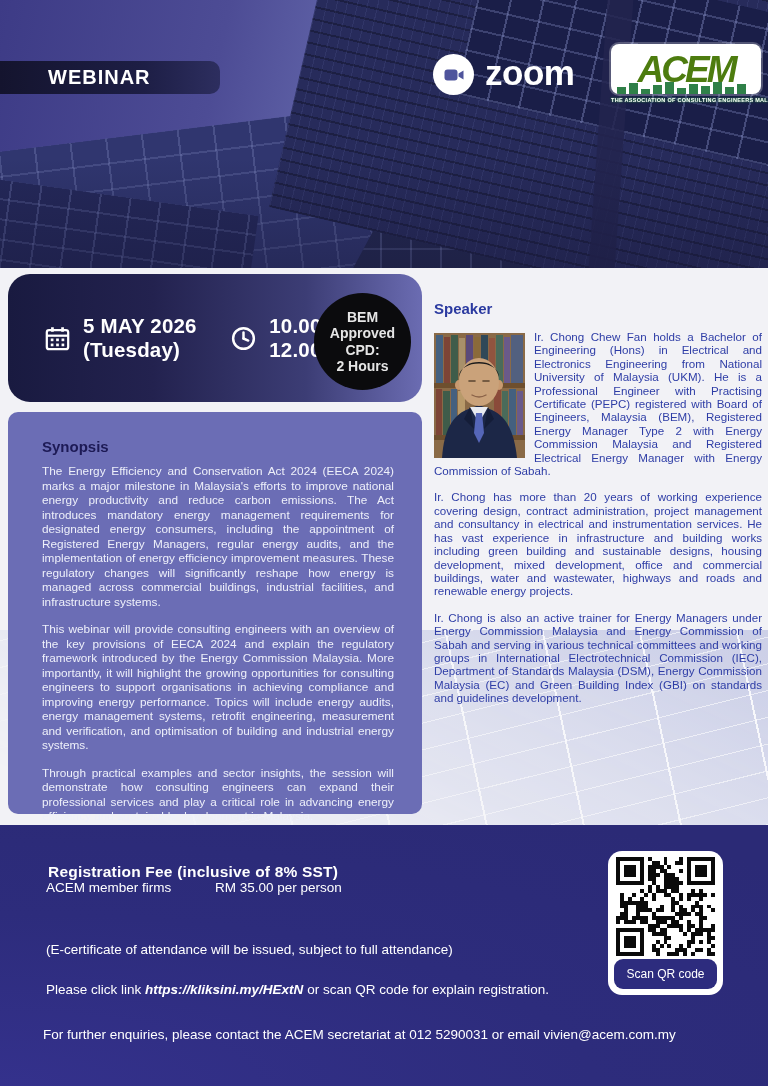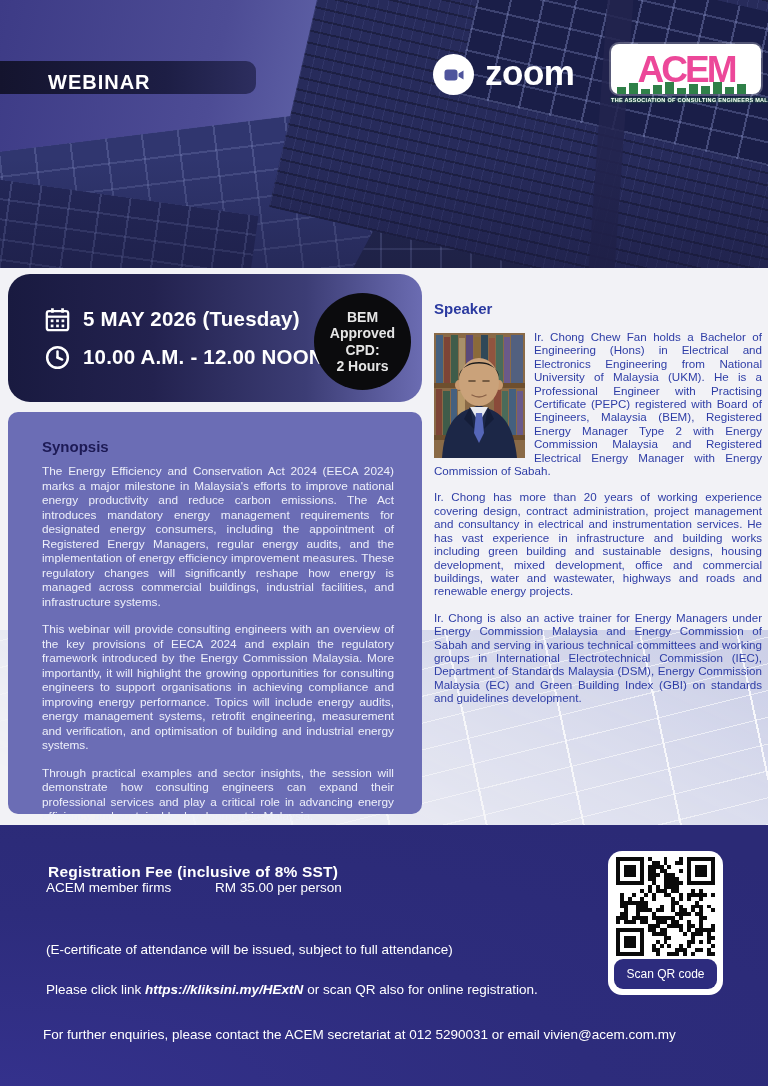--- a/index.html
+++ b/index.html
@@ -61,39 +61,39 @@
     transform:rotate(13deg);
   }
   .chimney { left:598px; top:0; width:26px; height:268px; background:#23254f; transform:skewX(-4deg); opacity:.85; }
   .hero::after {
     content:""; position:absolute; left:0; right:0; bottom:0; height:110px;
     background:linear-gradient(to top, rgba(24,24,58,.4), rgba(24,24,58,0));
     pointer-events:none;
   }
 
   .webinar-badge {
-    position:absolute; left:0; top:61px; width:256px; height:33px; z-index:5;
+    position:absolute; left:0; top:61px; width:220px; height:33px; z-index:5;
     background:linear-gradient(90deg,#14142e 0%,#1d1e45 65%,#2d2e5f 100%);
     border-radius:0 10px 10px 0;
-    display:flex; align-items:flex-end; padding-left:48px;
+    display:flex; align-items:center; padding-left:48px;
     color:#ffffff; font-size:20px; font-weight:700; letter-spacing:1px;
   }
   .zoom-logo { position:absolute; left:433px; top:54px; z-index:5; display:flex; align-items:center; gap:11px; }
   .zoom-cam { width:41px; height:41px; border-radius:50%; background:#ffffff; display:flex; align-items:center; justify-content:center; }
   .zoom-cam svg { width:24px; height:24px; }
   .zoom-word { color:#ffffff; font-size:35px; font-weight:700; letter-spacing:-.5px; line-height:1; padding-bottom:4px; }
 
   .acem-logo { position:absolute; left:611px; top:44px; z-index:5; width:150px; text-align:center; }
   .acem-box {
     position:relative; background:#ffffff; border-radius:8px; height:50px;
     display:flex; align-items:center; justify-content:center; overflow:hidden;
     box-shadow:0 0 0 2px rgba(255,255,255,.25);
   }
   .acem-word {
-    color:#ec4899; font-size:37px; font-weight:900; letter-spacing:-3px; 
+    color:#4d7c0f; font-size:37px; font-weight:900; letter-spacing:-3px; font-style:italic;
     line-height:1; position:relative; z-index:2;
   }
   .acem-skyline { position:absolute; bottom:0; left:6px; right:6px; height:12px; z-index:1; display:flex; align-items:flex-end; gap:3px; }
   .acem-skyline i { display:block; background:#2f8048; width:9px; }
   .acem-tagline { margin-top:3px; color:#ffffff; font-size:5.5px; font-weight:700; letter-spacing:.3px; text-shadow:0 0 2px #2f8048, 0 0 2px #2f8048; white-space:nowrap; }
 
   .title-block { position:absolute; left:48px; top:108px; width:668px; z-index:4; }
   .title-main { color:#ffffff; font-size:27px; font-weight:700; letter-spacing:.2px; margin-bottom:7px; }
   .title-sub { color:#f2f3fa; font-size:25.5px; font-weight:400; line-height:37px; text-align:justify; }
 
@@ -104,21 +104,21 @@
       repeating-linear-gradient(78deg, rgba(255,255,255,.85) 0 2px, rgba(255,255,255,0) 2px 95px),
       repeating-linear-gradient(-14deg, rgba(255,255,255,.6) 0 1px, rgba(255,255,255,0) 1px 26px),
       linear-gradient(205deg, #c9cde6 0%, #d6d9ec 55%, #e6e8f4 100%);
     -webkit-mask-image:linear-gradient(205deg, rgba(0,0,0,.95) 10%, rgba(0,0,0,.55) 55%, rgba(0,0,0,0) 90%);
     mask-image:linear-gradient(205deg, rgba(0,0,0,.95) 10%, rgba(0,0,0,.55) 55%, rgba(0,0,0,0) 90%);
   }
 
   .datetime-card {
     position:absolute; left:8px; top:274px; width:414px; height:128px; border-radius:22px;
     background:linear-gradient(90deg,#191a40 0%,#23224f 35%,#3c3d75 72%,#6b6cb2 100%);
-    display:flex; flex-direction:column; justify-content:center; gap:11px; padding-left:36px;
+    display:flex; flex-direction:row; justify-content:center; gap:11px; padding-left:36px;
     z-index:2;
   }
   .dt-row { display:flex; align-items:center; gap:12px; }
   .dt-row svg { width:27px; height:27px; flex:0 0 auto; }
   .dt-text { color:#ffffff; font-size:20.5px; font-weight:700; letter-spacing:.2px; }
 
   .cpd-badge {
     position:absolute; left:314px; top:293px; width:97px; height:97px; border-radius:50%;
     background:#0b0b0d; z-index:3;
     display:flex; flex-direction:column; align-items:center; justify-content:center;
@@ -322,21 +322,21 @@
     <div class="fees">
       <div class="fee-row">
         <span class="fee-label">ACEM member firms</span>
         <span class="fee-value">RM 35.00 per person</span>
       </div>
     </div>
 
     <div class="note-line">(E-certificate of attendance will be issued, subject to full attendance)</div>
 
     <div class="link-line">
-      <span>Please click link </span><span class="reg-link">https://kliksini.my/HExtN</span><span class="suffix">or scan QR also for online registration.</span>
+      <span>Please click link </span><span class="reg-link">https://kliksini.my/HExtN</span><span class="suffix">or scan QR code for explain registration.</span>
     </div>
 
     <div class="contact-line">For further enquiries, please contact the ACEM secretariat at 012 5290031 or email vivien@acem.com.my</div>
 
     <div class="qr-card">
       <div class="qr-code">
         <svg viewBox="0 0 100 100" shape-rendering="crispEdges">
           <rect x="0" y="0" width="100" height="100" fill="#ffffff"></rect>
           <path d="M32 0h4v4h-4zM48 0h4v4h-4zM64 0h4v4h-4zM36 4h4v4h-4zM40 4h4v4h-4zM48 4h4v4h-4zM60 4h4v4h-4zM64 4h4v4h-4zM32 8h4v4h-4zM36 8h4v4h-4zM40 8h4v4h-4zM44 8h4v4h-4zM52 8h4v4h-4zM32 12h4v4h-4zM36 12h4v4h-4zM44 12h4v4h-4zM48 12h4v4h-4zM64 12h4v4h-4zM32 16h4v4h-4zM36 16h4v4h-4zM40 16h4v4h-4zM48 16h4v4h-4zM52 16h4v4h-4zM56 16h4v4h-4zM32 20h4v4h-4zM36 20h4v4h-4zM48 20h4v4h-4zM52 20h4v4h-4zM56 20h4v4h-4zM60 20h4v4h-4zM36 24h4v4h-4zM48 24h4v4h-4zM52 24h4v4h-4zM56 24h4v4h-4zM60 24h4v4h-4zM64 24h4v4h-4zM32 28h4v4h-4zM40 28h4v4h-4zM48 28h4v4h-4zM52 28h4v4h-4zM56 28h4v4h-4zM60 28h4v4h-4zM24 32h4v4h-4zM32 32h4v4h-4zM40 32h4v4h-4zM44 32h4v4h-4zM48 32h4v4h-4zM56 32h4v4h-4zM60 32h4v4h-4zM76 32h4v4h-4zM84 32h4v4h-4zM4 36h4v4h-4zM16 36h4v4h-4zM28 36h4v4h-4zM36 36h4v4h-4zM48 36h4v4h-4zM52 36h4v4h-4zM64 36h4v4h-4zM72 36h4v4h-4zM76 36h4v4h-4zM80 36h4v4h-4zM84 36h4v4h-4zM88 36h4v4h-4zM96 36h4v4h-4zM4 40h4v4h-4zM12 40h4v4h-4zM24 40h4v4h-4zM36 40h4v4h-4zM56 40h4v4h-4zM64 40h4v4h-4zM72 40h4v4h-4zM84 40h4v4h-4zM4 44h4v4h-4zM8 44h4v4h-4zM12 44h4v4h-4zM16 44h4v4h-4zM20 44h4v4h-4zM24 44h4v4h-4zM28 44h4v4h-4zM56 44h4v4h-4zM60 44h4v4h-4zM80 44h4v4h-4zM4 48h4v4h-4zM8 48h4v4h-4zM20 48h4v4h-4zM24 48h4v4h-4zM28 48h4v4h-4zM44 48h4v4h-4zM56 48h4v4h-4zM64 48h4v4h-4zM76 48h4v4h-4zM80 48h4v4h-4zM84 48h4v4h-4zM92 48h4v4h-4zM8 52h4v4h-4zM20 52h4v4h-4zM24 52h4v4h-4zM28 52h4v4h-4zM32 52h4v4h-4zM40 52h4v4h-4zM44 52h4v4h-4zM56 52h4v4h-4zM64 52h4v4h-4zM68 52h4v4h-4zM76 52h4v4h-4zM84 52h4v4h-4zM96 52h4v4h-4zM4 56h4v4h-4zM8 56h4v4h-4zM20 56h4v4h-4zM36 56h4v4h-4zM60 56h4v4h-4zM64 56h4v4h-4zM68 56h4v4h-4zM72 56h4v4h-4zM80 56h4v4h-4zM84 56h4v4h-4zM0 60h4v4h-4zM4 60h4v4h-4zM8 60h4v4h-4zM16 60h4v4h-4zM20 60h4v4h-4zM24 60h4v4h-4zM28 60h4v4h-4zM36 60h4v4h-4zM40 60h4v4h-4zM44 60h4v4h-4zM48 60h4v4h-4zM52 60h4v4h-4zM56 60h4v4h-4zM64 60h4v4h-4zM84 60h4v4h-4zM88 60h4v4h-4zM0 64h4v4h-4zM8 64h4v4h-4zM12 64h4v4h-4zM16 64h4v4h-4zM24 64h4v4h-4zM28 64h4v4h-4zM40 64h4v4h-4zM44 64h4v4h-4zM48 64h4v4h-4zM56 64h4v4h-4zM60 64h4v4h-4zM72 64h4v4h-4zM84 64h4v4h-4zM32 68h4v4h-4zM36 68h4v4h-4zM40 68h4v4h-4zM52 68h4v4h-4zM56 68h4v4h-4zM60 68h4v4h-4zM64 68h4v4h-4zM72 68h4v4h-4zM76 68h4v4h-4zM84 68h4v4h-4zM96 68h4v4h-4zM32 72h4v4h-4zM36 72h4v4h-4zM44 72h4v4h-4zM48 72h4v4h-4zM64 72h4v4h-4zM72 72h4v4h-4zM80 72h4v4h-4zM84 72h4v4h-4zM88 72h4v4h-4zM92 72h4v4h-4zM96 72h4v4h-4zM36 76h4v4h-4zM40 76h4v4h-4zM44 76h4v4h-4zM48 76h4v4h-4zM68 76h4v4h-4zM76 76h4v4h-4zM80 76h4v4h-4zM84 76h4v4h-4zM92 76h4v4h-4zM48 80h4v4h-4zM52 80h4v4h-4zM76 80h4v4h-4zM92 80h4v4h-4zM96 80h4v4h-4zM40 84h4v4h-4zM48 84h4v4h-4zM72 84h4v4h-4zM76 84h4v4h-4zM84 84h4v4h-4zM92 84h4v4h-4zM36 88h4v4h-4zM44 88h4v4h-4zM52 88h4v4h-4zM64 88h4v4h-4zM72 88h4v4h-4zM96 88h4v4h-4zM36 92h4v4h-4zM40 92h4v4h-4zM60 92h4v4h-4zM64 92h4v4h-4zM68 92h4v4h-4zM80 92h4v4h-4zM84 92h4v4h-4zM92 92h4v4h-4zM40 96h4v4h-4zM52 96h4v4h-4zM56 96h4v4h-4zM60 96h4v4h-4zM68 96h4v4h-4zM76 96h4v4h-4zM92 96h4v4h-4zM96 96h4v4h-4z" fill="#0a0a0a"></path>
           <g fill="#0a0a0a">

